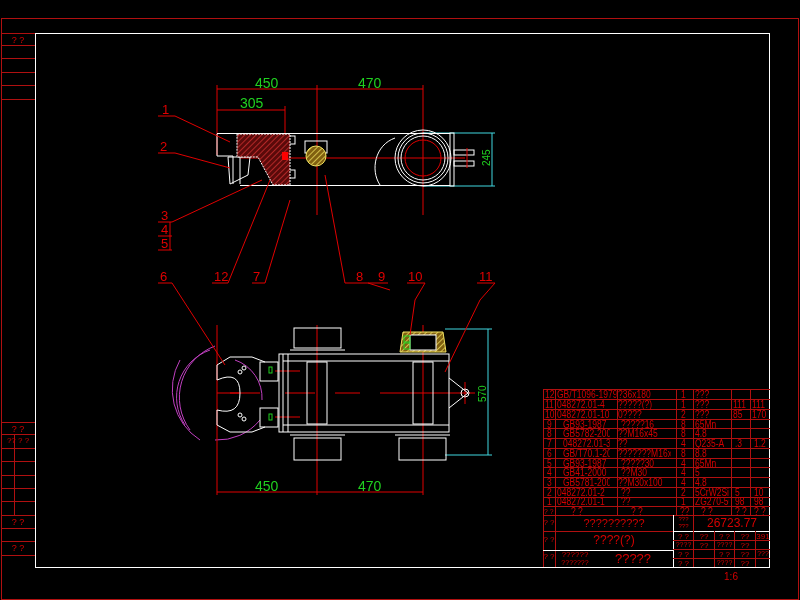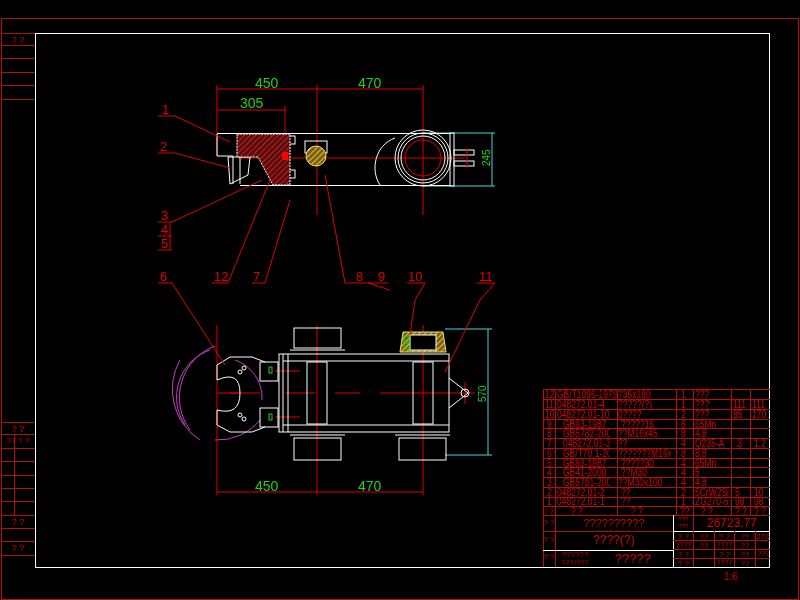--- a/index.html
+++ b/index.html
@@ -383,21 +383,21 @@
 
 <div class="tb-cell" style="left:543px;top:552px;width:12px;font-size:8px;">? ?</div>
 <div class="tb-cell" style="left:556px;top:551px;width:38px;font-size:8px;line-height:8px;">??????</div>
 <div class="tb-cell" style="left:556px;top:559px;width:38px;font-size:7px;line-height:8px;">???????</div>
 <div class="tb-cell" style="left:594px;top:551px;width:78px;font-size:13px;">?????</div>
 
 <div class="tb-cell" style="left:674px;top:532px;width:19px;font-size:8px;">? ?</div>
 <div class="tb-cell" style="left:694px;top:532px;width:20px;font-size:8px;">??</div>
 <div class="tb-cell" style="left:715px;top:532px;width:19px;font-size:8px;">? ?</div>
 <div class="tb-cell" style="left:735px;top:532px;width:20px;font-size:8px;">??</div>
-<div class="tb-cell" style="left:756px;top:532px;width:14px;font-size:8px;">270</div>
+<div class="tb-cell" style="left:756px;top:532px;width:14px;font-size:8px;">391</div>
 
 <div class="tb-cell" style="left:674px;top:541px;width:19px;font-size:7px;">????</div>
 <div class="tb-cell" style="left:694px;top:541px;width:20px;font-size:8px;">??</div>
 <div class="tb-cell" style="left:715px;top:541px;width:19px;font-size:7px;">????</div>
 <div class="tb-cell" style="left:735px;top:541px;width:20px;font-size:8px;">??</div>
 <div class="tb-cell" style="left:724px;top:541px;width:14px;font-size:10px;margin-top:30px;">1:6</div>
 
 <div class="tb-cell" style="left:674px;top:550px;width:19px;font-size:8px;">? ?</div>
 <div class="tb-cell" style="left:715px;top:550px;width:19px;font-size:8px;">? ?</div>
 <div class="tb-cell" style="left:735px;top:550px;width:20px;font-size:8px;">??</div>

